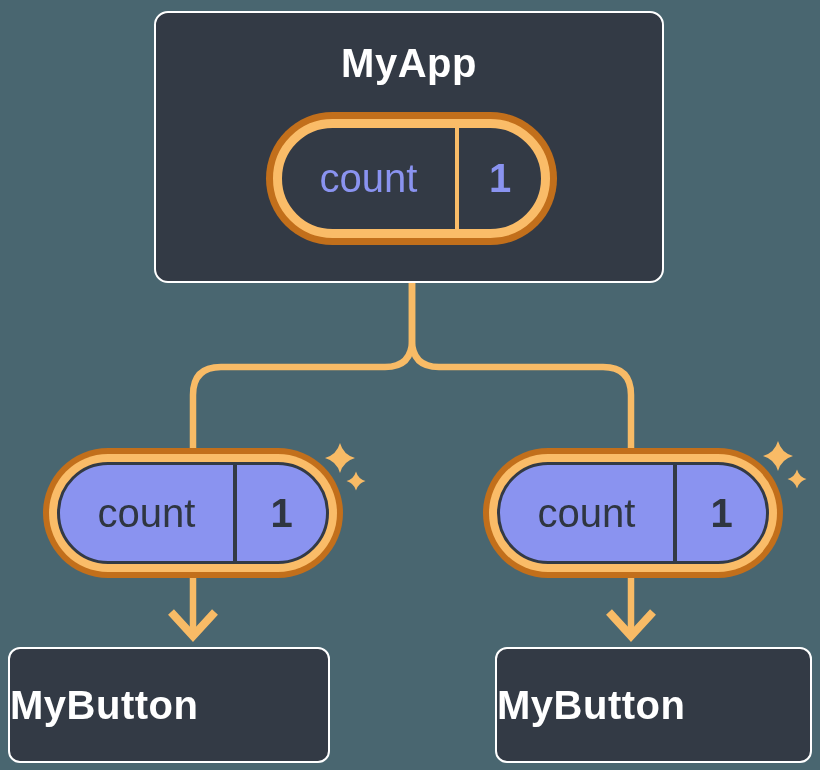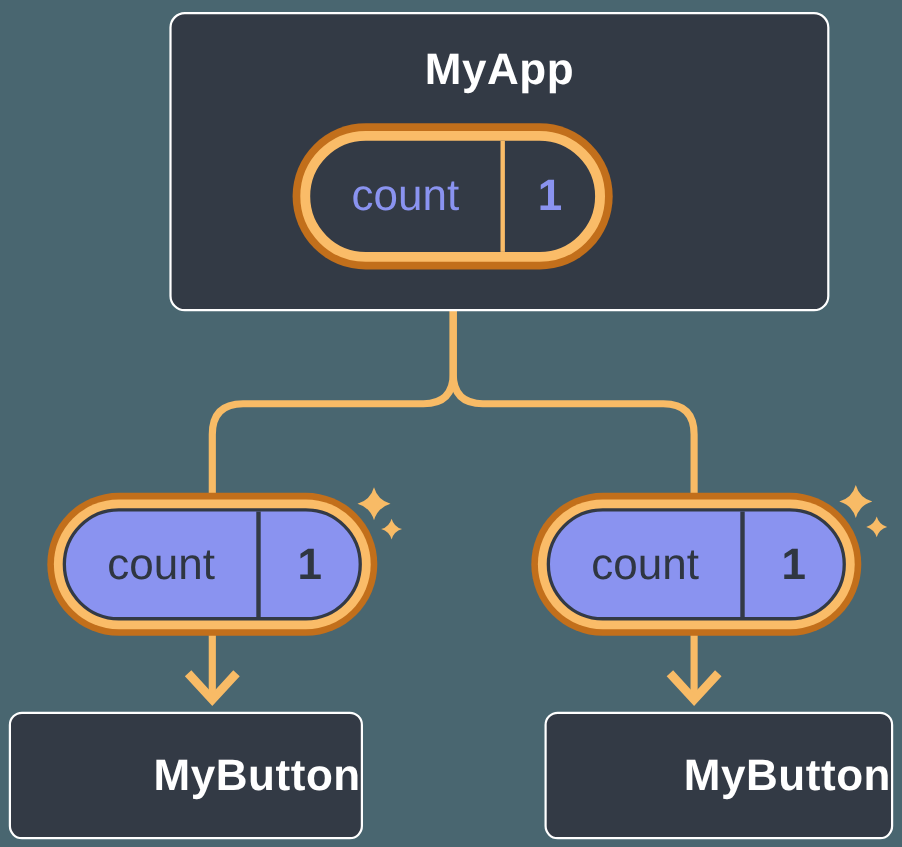--- a/index.html
+++ b/index.html
@@ -16,21 +16,21 @@
     width: 820px; height: 770px;
   }
   .node {
     position: absolute;
     background: #333A45;
     border: 2.5px solid #FFFFFF;
     box-sizing: border-box;
   }
   .root-node {
     left: 154px; top: 11px;
-    width: 600px; height: 272px;
+    width: 510px; height: 272px;
     border-radius: 14px;
   }
   .root-title {
     position: absolute; left: 0; right: 0; top: 28px;
     text-align: center;
     color: #FFFFFF;
     font-size: 40px; font-weight: 600;
     letter-spacing: 0.5px;
   }
   
@@ -72,21 +72,21 @@
     color: #2F3641; font-size: 40px; font-weight: 500;
   }
   .prop-pill .pill-divider { width: 4px; background: #333A45; }
   .prop-pill .cell-value {
     width: 89px; display: flex; align-items: center; justify-content: center;
     color: #2F3641; font-size: 40px; font-weight: 700;
   }
   .leaf-node {
     height: 116px;
     border-radius: 12px;
-    display: flex; align-items: center; justify-content: flex-end;
+    display: flex; align-items: center; justify-content: flex-start;
     color: #FFFFFF; font-size: 40px; font-weight: 600;
     letter-spacing: 0.5px;
   }
   .leaf-left  { left: 8px;   top: 647px; width: 322px; }
   .leaf-right { left: 495px; top: 647px; width: 317px; }
 </style>
 </head>
 <body>
 
 <div class="stage">

